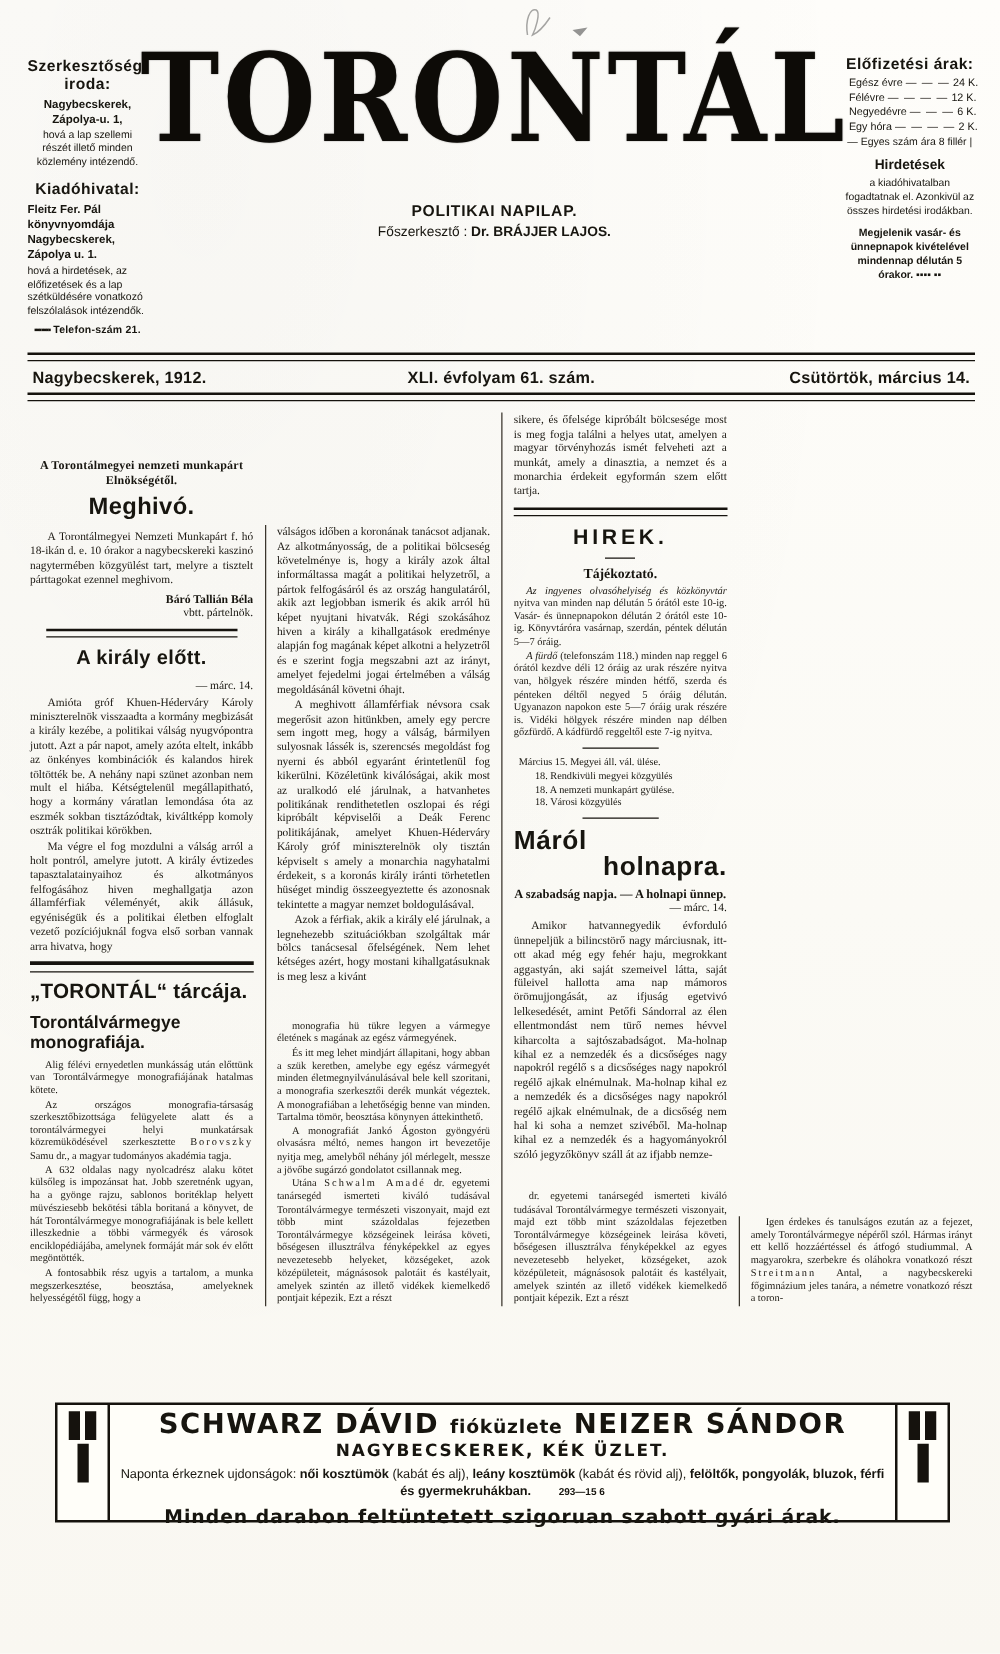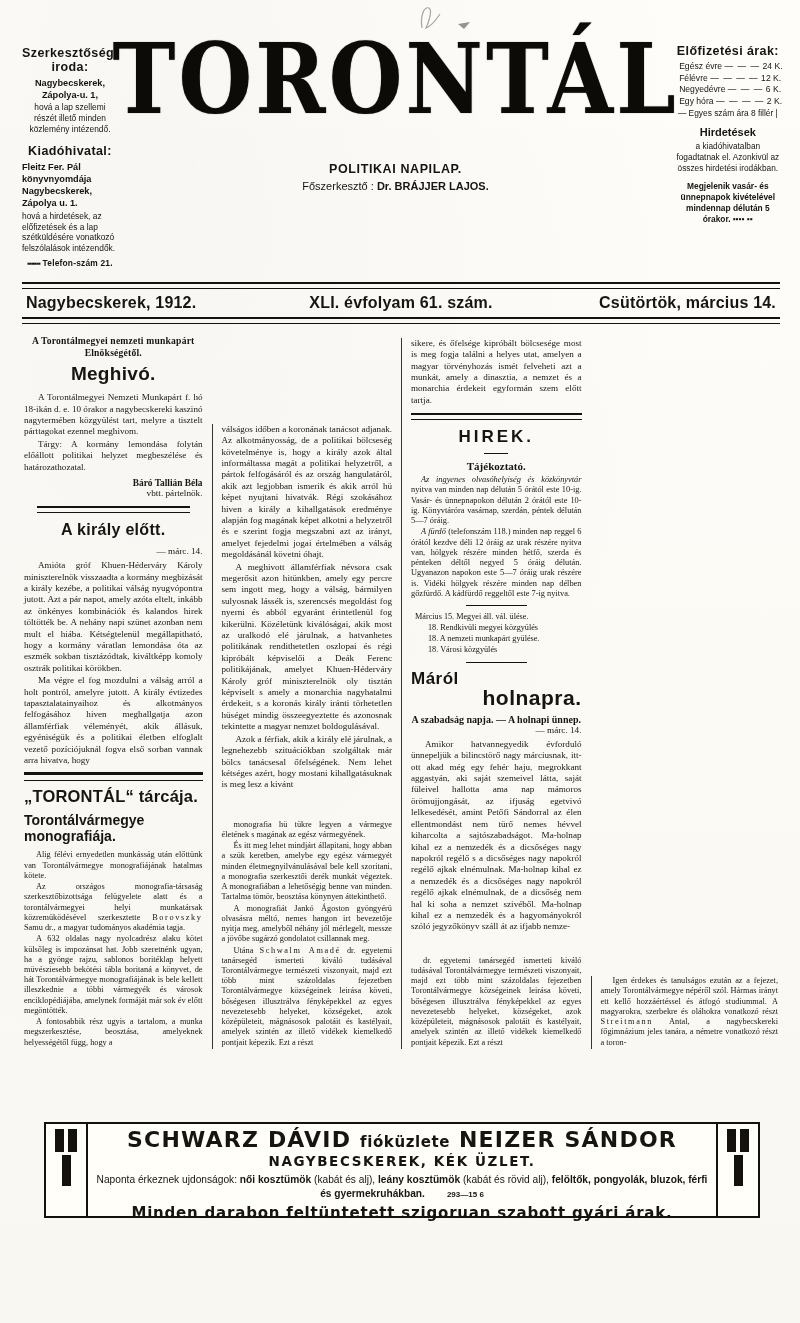--- a/index.html
+++ b/index.html
@@ -59,21 +59,21 @@
   .sub2{font-family:"Liberation Sans",sans-serif;font-size:11px;margin-top:4px;}
   .sub2 b{font-weight:bold;}
 
   .scribble{position:absolute;left:392px;top:2px;width:60px;height:30px;
             opacity:.55;pointer-events:none;}
 
   
   .rule-d{height:0;border-top:2.5px solid #15120d;border-bottom:1px solid #15120d;
           margin:0;padding:0;height:4px;}
   .datebar{display:flex;justify-content:space-between;align-items:center;
-           font-family:"Liberation Sans",sans-serif;font-weight:bold;font-size:16px;
+           font-family:"Liberation Sans",sans-serif;font-weight:bold;font-size:13px;
            padding:5px 4px 5px 4px;letter-spacing:.2px;}
   .datebar .c{flex:1;text-align:center;}
   .datebar .l{flex:1;text-align:left;}
   .datebar .r{flex:1;text-align:right;}
   .topbar{margin-top:14px;}
 
   
   .cols{display:flex;margin-top:9px;align-items:flex-end;}
   .col{width:25%;box-sizing:border-box;padding:0 9px;position:relative;}
   .col + .col{border-left:1px solid #3a352c;}
@@ -103,21 +103,21 @@
          font-size:17px;letter-spacing:3px;margin:4px 0 2px;}
   h4.sub{font-family:"Liberation Serif",serif;font-weight:bold;text-align:center;
          font-size:11px;margin:3px 0 3px;}
   .it{font-style:italic;}
   p.sm{font-size:8.35px;line-height:1.23;text-indent:10px;}
 
   .evlist{font-size:8.2px;line-height:1.33;margin:2px 0 0 4px;}
   .evlist div{white-space:nowrap;}
 
   .mm-wrap{margin:2px 0 2px;}
-  .mm-a{font-family:"Liberation Sans",sans-serif;font-weight:bold;font-size:17px;
+  .mm-a{font-family:"Liberation Sans",sans-serif;font-weight:bold;font-size:21px;
         text-align:left;letter-spacing:.5px;}
   .mm-b{font-family:"Liberation Sans",sans-serif;font-weight:bold;font-size:21px;
         text-align:right;letter-spacing:.5px;margin-top:-3px;}
   .mm-c{text-align:center;font-size:10px;font-weight:bold;margin:4px 0 0;}
 
   
   .feu-rule{height:5px;border-top:3px solid #16130e;border-bottom:1.4px solid #16130e;
             margin:6px 0 6px;}
   h2.feu{font-family:"Liberation Sans",sans-serif;font-weight:bold;font-size:16.5px;
          margin:2px 0 6px;letter-spacing:.2px;}
@@ -228,21 +228,20 @@
     </div>
     <div class="rule-d"></div>
   </div>
 
   <div class="cols">
 
     <div class="col">
       <h2 class="kicker">A Torontálmegyei nemzeti munkapárt Elnökségétől.</h2>
       <h1 class="hl">Meghivó.</h1>
       <p>A Torontálmegyei Nemzeti Munkapárt f. hó 18-ikán d. e. 10 órakor a nagybecskereki kaszinó nagytermében közgyülést tart, melyre a tisztelt párttagokat ezennel meghivom.</p>
-      <p>Tárgy: A kormány lemondása folytán előállott politikai helyzet megbeszélése és határozathozatal.</p>
       <div class="sign">Báró Tallián Béla</div>
       <div class="sign2">vbtt. pártelnök.</div>
 
       <div class="sep"></div>
 
       <h1 class="hl hl-sm">A király előtt.</h1>
       <div class="dateline">— márc. 14.</div>
       <p>Amióta gróf Khuen-Héderváry Károly miniszterelnök visszaadta a kormány megbizását a király kezébe, a politikai válság nyugvópontra jutott. Azt a pár napot, amely azóta eltelt, inkább az önkényes kombinációk és kalandos hirek töltötték be. A nehány napi szünet azonban nem mult el hiába. Kétségtelenül megállapitható, hogy a kormány váratlan lemondása óta az eszmék sokban tisztázódtak, kiváltképp komoly osztrák politikai körökben.</p>
       <p>Ma végre el fog mozdulni a válság arról a holt pontról, amelyre jutott. A király évtizedes tapasztalatainyaihoz és alkotmányos felfogásához hiven meghallgatja azon államférfiak véleményét, akik állásuk, egyéniségük és a politikai életben elfoglalt vezető pozíciójuknál fogva első sorban vannak arra hivatva, hogy</p>
 

